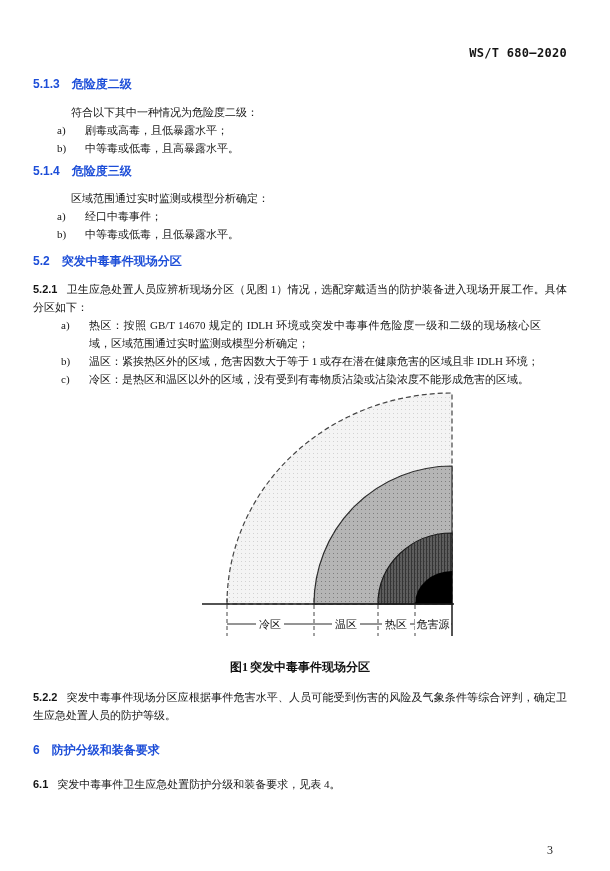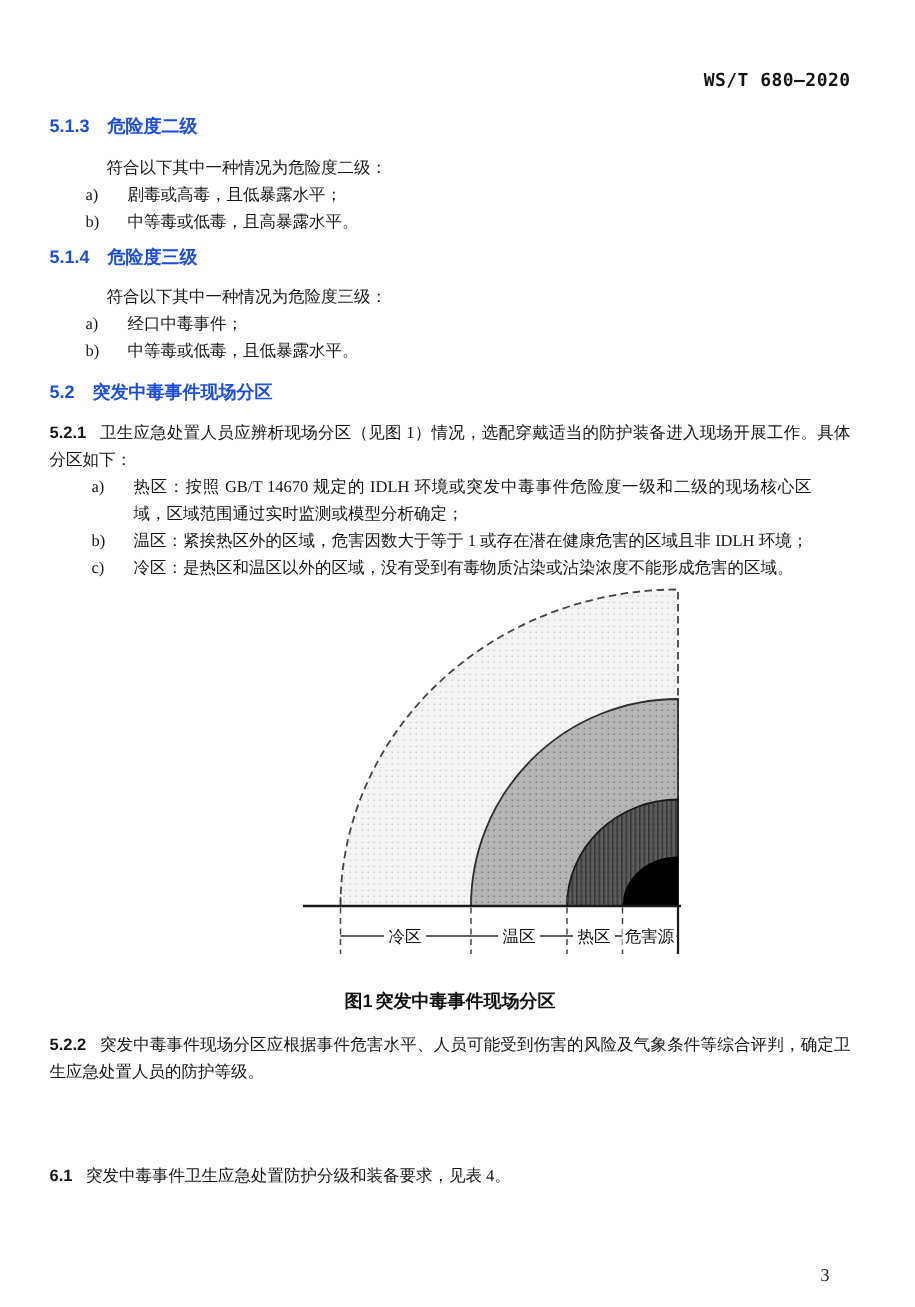--- a/index.html
+++ b/index.html
@@ -32,21 +32,21 @@
   .item .txt{text-align:justify;}
   .lv1{left:57px;right:43px;}
   .lv2{left:61px;right:43px;}
   .txt.narrow{width:452px;}
   .figure-wrap{position:absolute;left:168px;top:388px;width:290px;height:264px;}
   .caption{
     position:absolute;top:659px;left:33px;right:43px;text-align:center;
     font-family:"Liberation Sans","DejaVu Sans",sans-serif;font-weight:bold;
     font-size:12px;color:#121212;
   }
-  .caption .cnum{margin-right:2px;}
+  .caption .cnum{margin-right:2px;font-family:Liberation Serif, serif;}
   .page-num{
     position:absolute;top:843px;right:57px;font-size:12px;color:#222;
   }
   svg text{
     font-family:"Liberation Serif","DejaVu Serif",serif;font-size:11px;fill:#111;
   }
 </style>
 </head>
 <body>
 
@@ -63,21 +63,21 @@
     <span class="txt">剧毒或高毒，且低暴露水平；</span>
   </div>
   <div class="item lv1" style="top:139px">
     <span class="lbl">b)</span>
     <span class="txt">中等毒或低毒，且高暴露水平。</span>
   </div>
 
   <div class="h" style="top:162px">
     <span class="hnum">5.1.4</span><span>危险度三级</span>
   </div>
-  <div class="p indent" style="top:189px">符合以下其中一种情况为危险度三级：</div>
+  <div class="p indent" style="top:189px">区域范围通过实时监测或模型分析确定：</div>
   <div class="item lv1" style="top:207px">
     <span class="lbl">a)</span>
     <span class="txt">经口中毒事件；</span>
   </div>
   <div class="item lv1" style="top:225px">
     <span class="lbl">b)</span>
     <span class="txt">中等毒或低毒，且低暴露水平。</span>
   </div>
 
   <div class="h" style="top:252px">
@@ -146,20 +146,23 @@
   </div>
 
   <div class="caption">
     <span class="cnum">图1</span><span>突发中毒事件现场分区</span>
   </div>
 
   <div class="p" style="top:688px">
     <span class="pnum">5.2.2</span><span>突发中毒事件现场分区应根据事件危害水平、人员可能受到伤害的风险及气象条件等综合评判，确定卫生应急处置人员的防护等级。</span>
   </div>
 
+  <div class="h" style="top:741px">
+    <span class="hnum">6</span><span>防护分级和装备要求</span>
+  </div>
 
   <div class="p" style="top:775px">
     <span class="pnum">6.1</span><span>突发中毒事件卫生应急处置防护分级和装备要求，见表 4。</span>
   </div>
 
   <div class="page-num">3</div>
 
 </div>
 
 </body></html>

